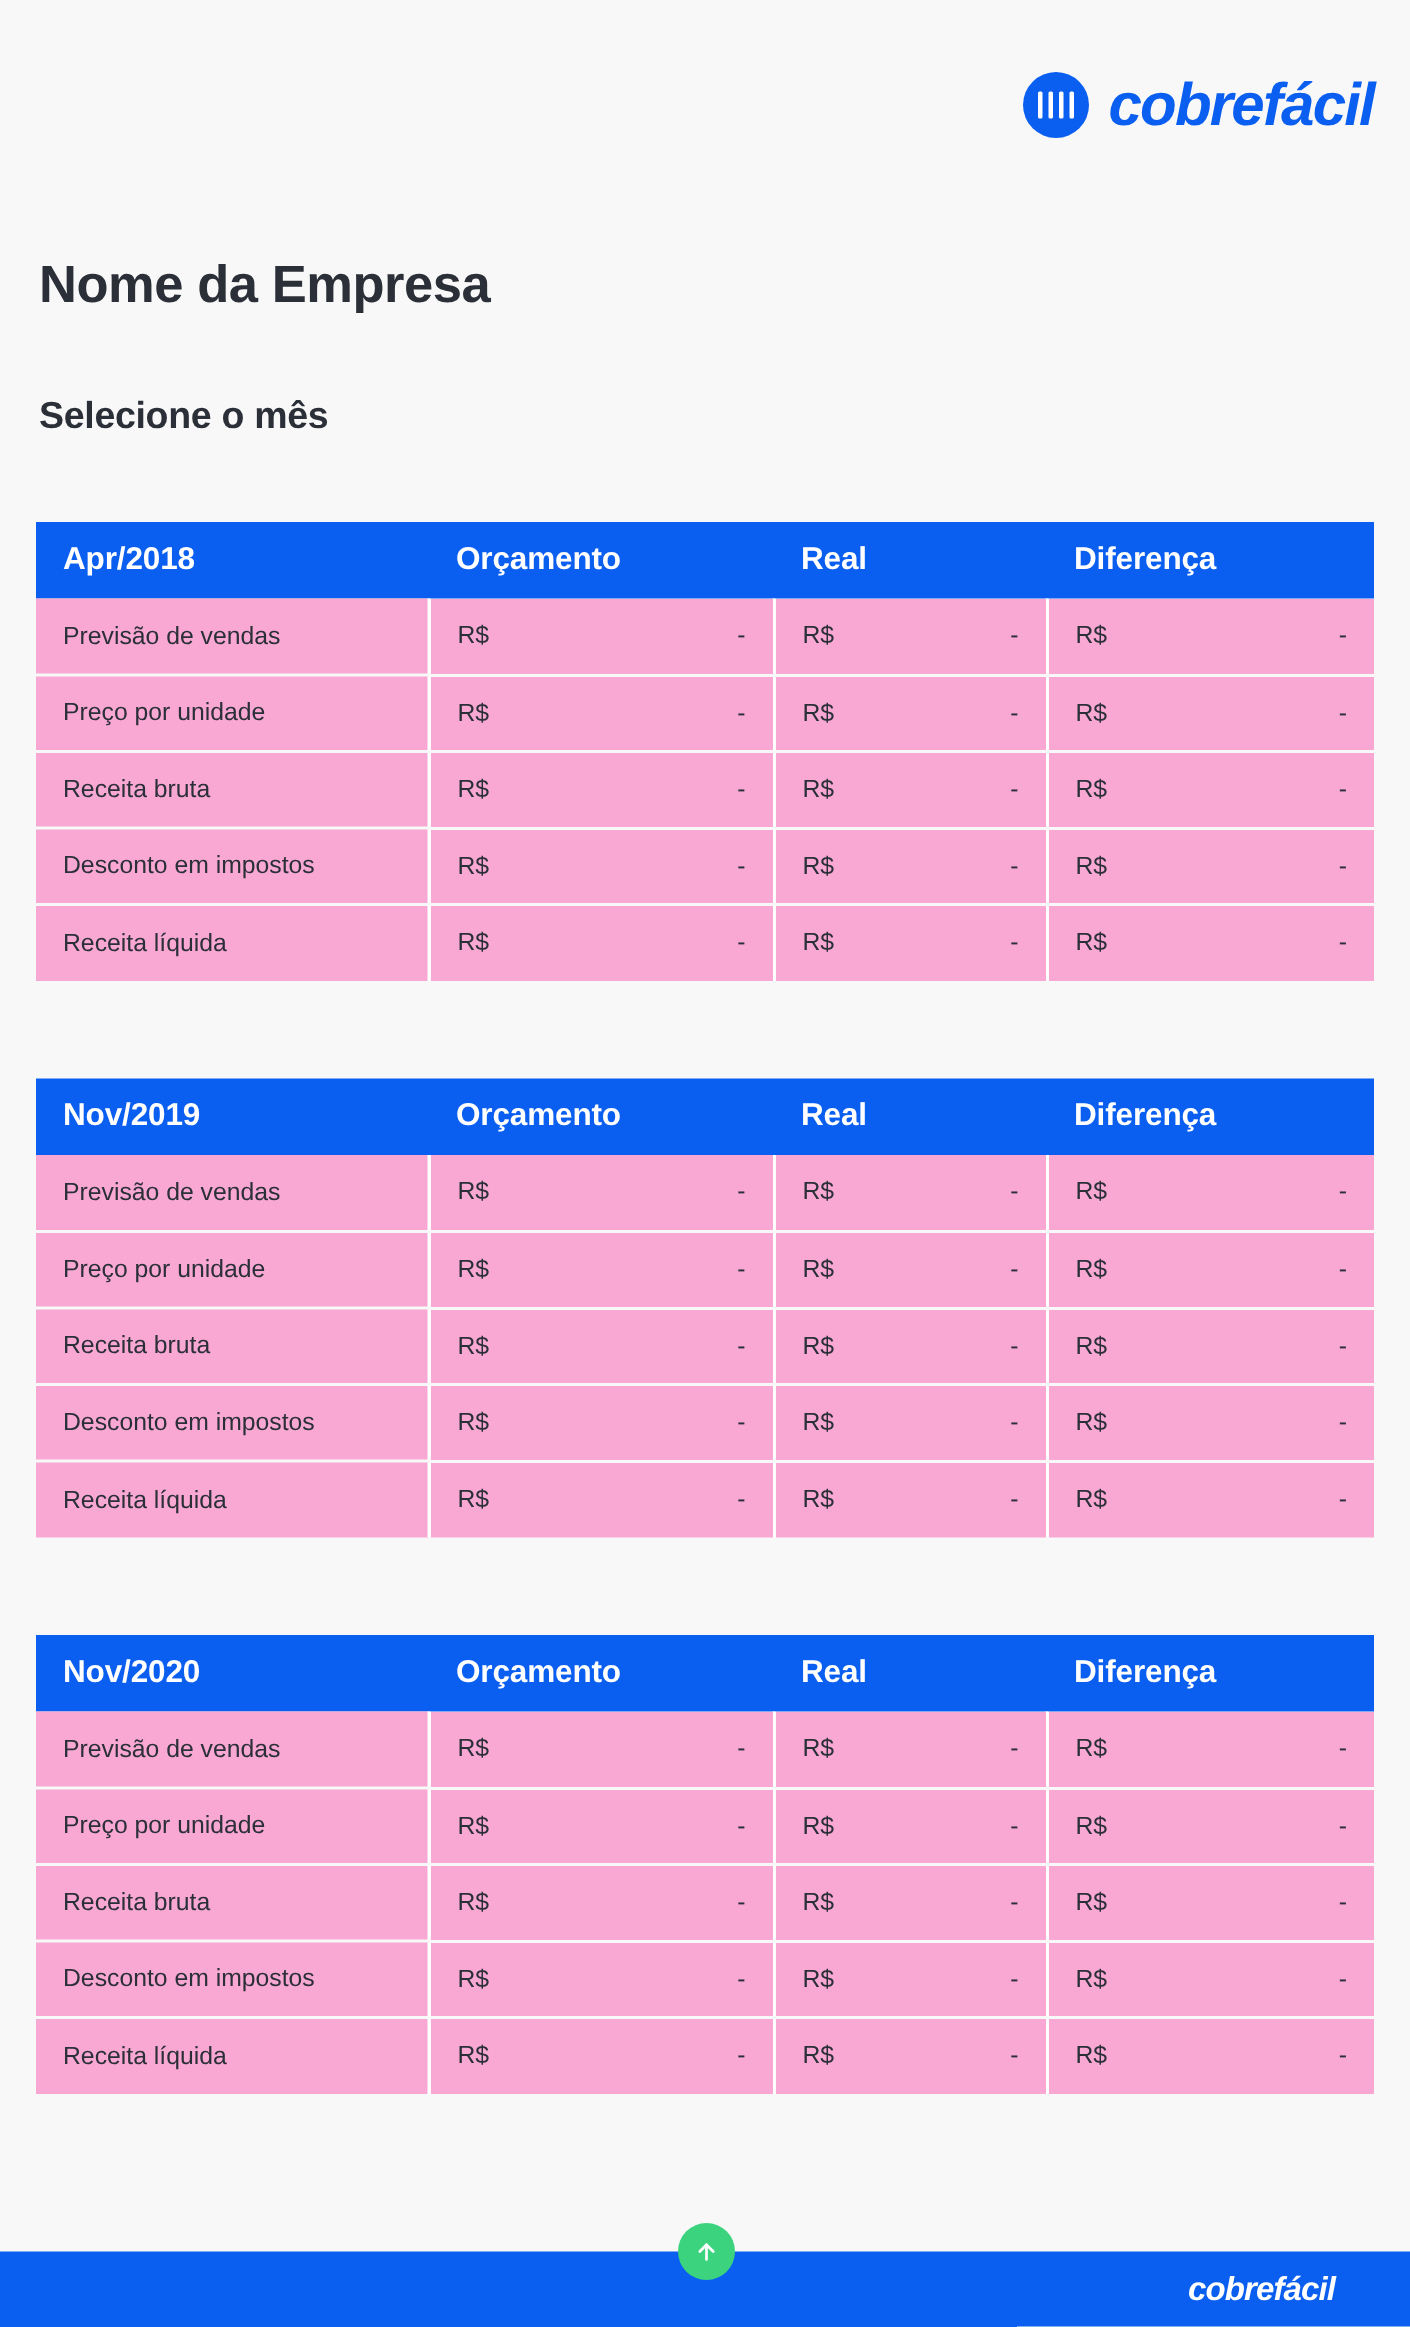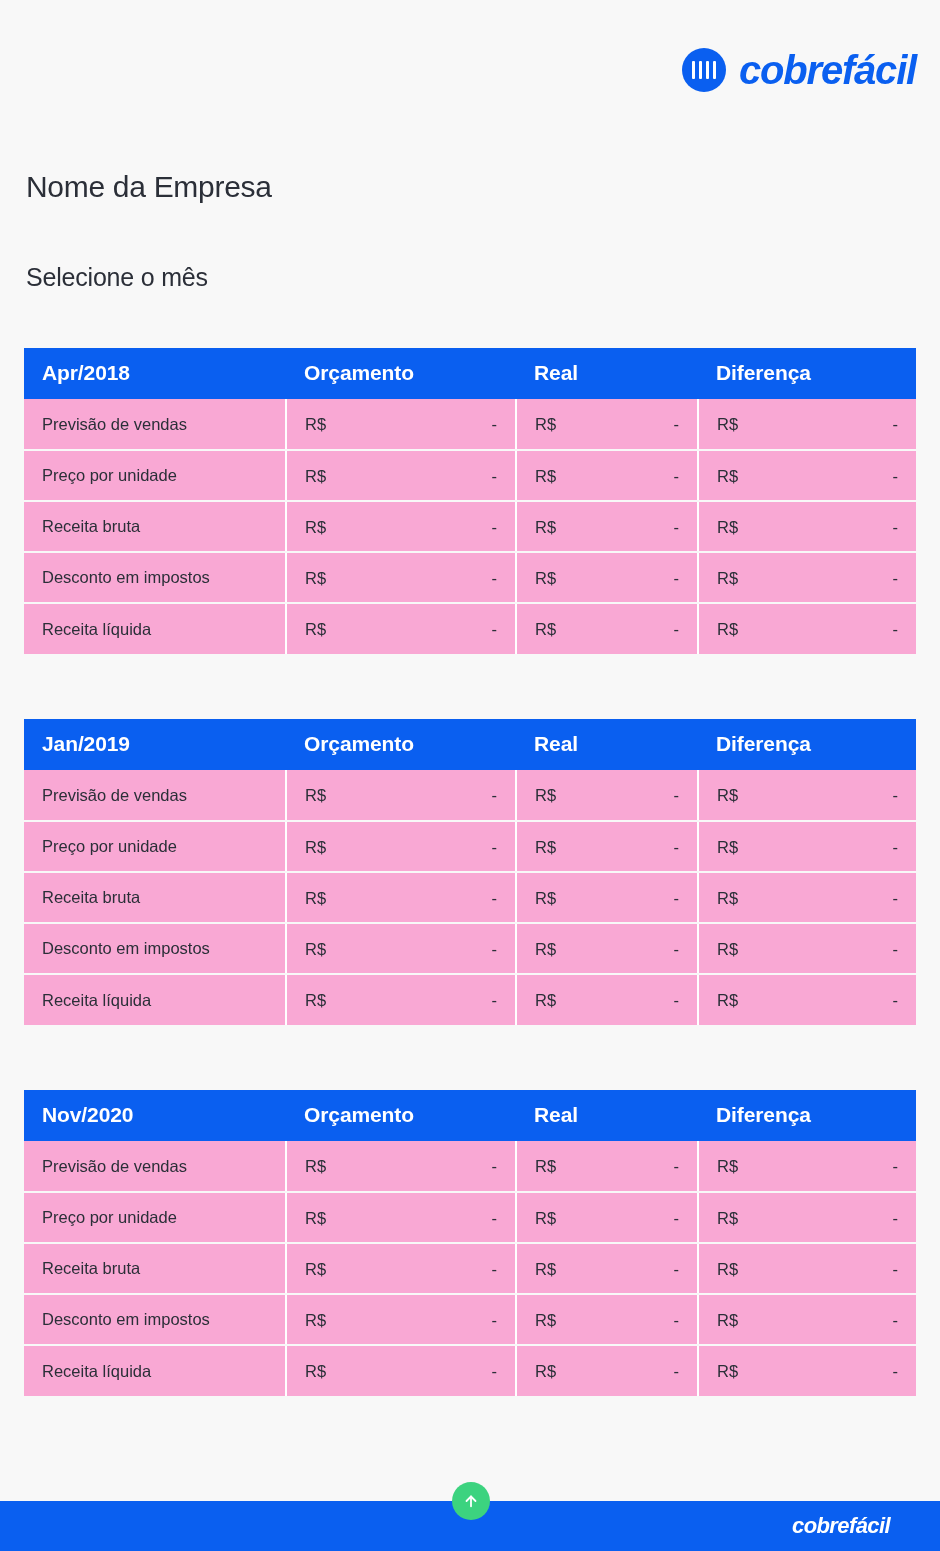--- a/index.html
+++ b/index.html
@@ -70,32 +70,32 @@
     color: #0a5ff0;
     line-height: 1;
     white-space: nowrap;
   }
 
   
   .company-title {
     position: absolute;
     left: 26px;
     top: 170px;
-    font-size: 30px;
-    font-weight: 400;
+    font-size: 35px;
+    font-weight: 700;
     letter-spacing: -0.3px;
     color: #2b2f38;
   }
 
   .section-title {
     position: absolute;
     left: 26px;
     top: 263px;
     font-size: 25px;
-    font-weight: 400;
+    font-weight: 700;
     letter-spacing: -0.2px;
     color: #2b2f38;
   }
 
   
   .tables-area {
     position: absolute;
     left: 24px;
     top: 348px;
     width: 892px;
@@ -315,21 +315,21 @@
 
     <table class="budget-table">
       <colgroup>
           <col class="c-label">
           <col class="c-money">
           <col class="c-money2">
           <col class="c-money3">
         </colgroup>
       <thead>
         <tr>
-          <th>Jan/2019</th>
+          <th>Nov/2019</th>
           <th>Orçamento</th>
           <th>Real</th>
           <th>Diferença</th>
         </tr>
       </thead>
       <tbody>
         <tr>
           <td>Previsão de vendas</td>
           <td class="money-cell">
               <span class="cur">R$</span>

